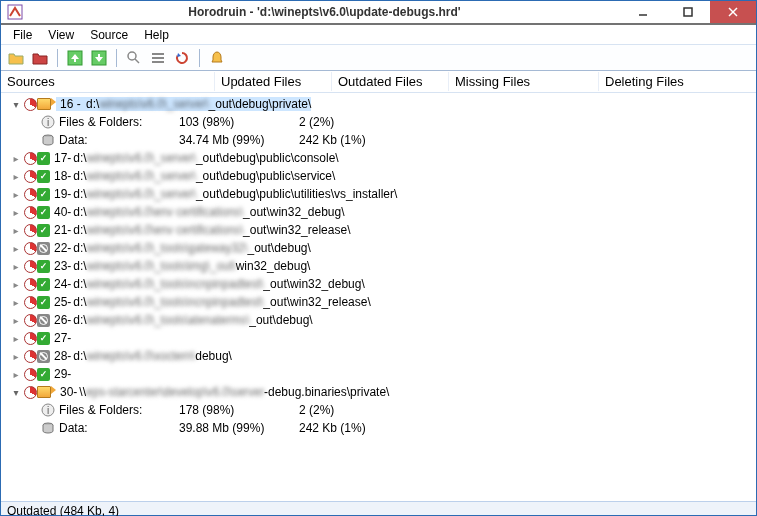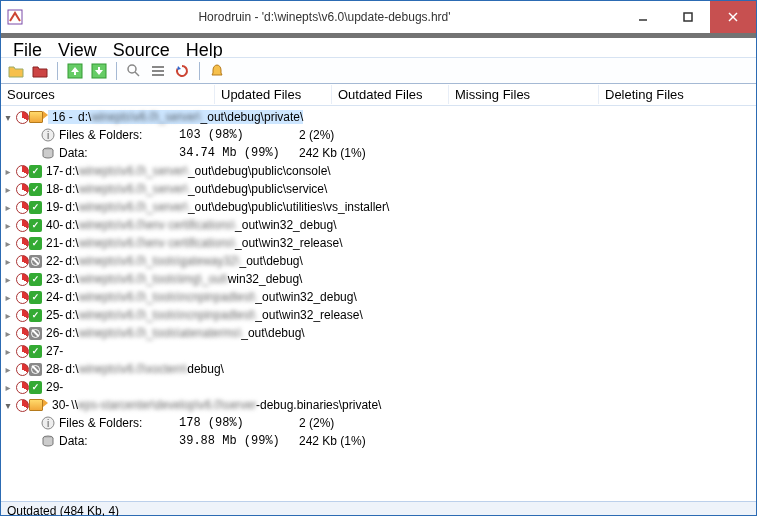--- a/index.html
+++ b/index.html
@@ -1,39 +1,39 @@
 <!DOCTYPE html>
 <html><head>
 <meta charset="utf-8">
 <style>
 * { margin: 0; padding: 0; box-sizing: border-box; font-family: "Segoe UI", Tahoma, sans-serif; }
 body { background: #eef4fa; width: 757px; height: 516px; overflow: hidden; }
 
 .window { width: 757px; height: 516px; border: 1px solid #2c6bb3; display: flex; flex-direction: column; background: #fff; }
 
-.titlebar { height: 37px; background: #fff; display: flex; align-items: center; border-bottom: 5px solid #737373; }
+.titlebar { height: 24px; background: #fff; display: flex; align-items: center; border-bottom: 2px solid #737373; font-weight: bold; }
 .titlebar .app-icon { width: 16px; height: 16px; margin: 0 6px; }
 .titlebar .title { flex: 1; text-align: center; font-size: 12px; color: #333; }
 .winbtns { display: flex; height: 100%; }
 .winbtn { width: 45px; display: flex; align-items: center; justify-content: center; font-size: 11px; color: #333; }
 .winbtn.close { background: #c75050; color: #fff; width: 46px; }
 .winbtn.close svg { stroke: #fff; }
 
-.menubar { height: 20px; background: #fff; display: flex; padding: 0 4px; font-size: 18px; border-bottom: 1px solid #d7e3f2; }
+.menubar { height: 20px; background: #fff; display: flex; align-items: center; padding: 0 4px; font-size: 12px; border-bottom: 1px solid #d7e3f2; }
 .menubar span { padding: 2px 8px; color: #000; }
 
 .toolbar { height: 26px; background: #fdfeff; border-bottom: 1px solid #a5b9d4; display: flex; align-items: center; padding: 0 4px; gap: 2px; }
 .tbtn { width: 22px; height: 22px; display: flex; align-items: center; justify-content: center; border: 1px solid transparent; }
 .tsep { width: 1px; height: 18px; background: #a5b9d4; margin: 0 4px; }
 
 .headers { height: 22px; background: #fff; display: flex; align-items: center; font-size: 13px; border-bottom: 1px solid #d7e3f2; }
 .headers .col { padding: 2px 6px; border-right: 1px solid #e8eef7; white-space: nowrap; }
 
 .tree { flex: 1; background: #fff; overflow: auto; font-size: 12px; padding: 2px 0; }
-.row { height: 18px; display: flex; align-items: center; white-space: nowrap; padding-left: 2px; }
+.row { height: 18px; display: flex; align-items: center; white-space: nowrap; padding-left: 2px; margin-left: 8px; }
 .expander { width: 10px; height: 10px; display: inline-flex; align-items: center; justify-content: center; margin-right: 2px; }
 .expander.down::before { content: "▾"; font-size: 10px; color: #666; }
 .expander.right::before { content: "▸"; font-size: 10px; color: #888; }
 
 .badges { display: inline-flex; gap: 0; margin-left: 1px; }
 .badge { width: 13px; height: 13px; display: inline-flex; align-items: center; justify-content: center; border-radius: 2px; }
 .badge.pie { border-radius: 50%; background: conic-gradient(#d33 0 120deg, #fff 120deg 360deg); border: 1px solid #a33; }
 .badge.check { background: #3a3; color: #fff; font-size: 9px; font-weight: bold; border-radius: 2px; }
 .badge.check::before { content: "✓"; }
 .badge.stop { background: #888; border-radius: 2px; position: relative; }
@@ -43,21 +43,21 @@
 .badge.play { width: 0; height: 0; border-left: 5px solid #f1a83a; border-top: 4px solid transparent; border-bottom: 4px solid transparent; border-radius: 0; }
 
 .num { margin-left: 4px; color: #000; }
 .path { margin-left: 2px; color: #000; }
 .path .blur { color: transparent; text-shadow: 0 0 4px rgba(0,0,0,.6); letter-spacing: -0.2px; }
 .selected .seltext { background: #cde6ff; }
 
 .subrow { height: 18px; display: flex; align-items: center; padding-left: 40px; white-space: nowrap; }
 .subicon { width: 14px; height: 14px; margin-right: 4px; }
 .sublabel { width: 120px; }
-.subval1 { width: 120px; font-family: Liberation Mono, monospace; }
+.subval1 { width: 120px; }
 .subval2 { }
 
 .statusbar { height: 14px; background: #eef3fa; border-top: 1px solid #bcd0eb; font-size: 12px; padding: 2px 6px; color: #000; }
 </style>
 </head>
 <body>
 
 <div class="window">
 
   <div class="titlebar">

